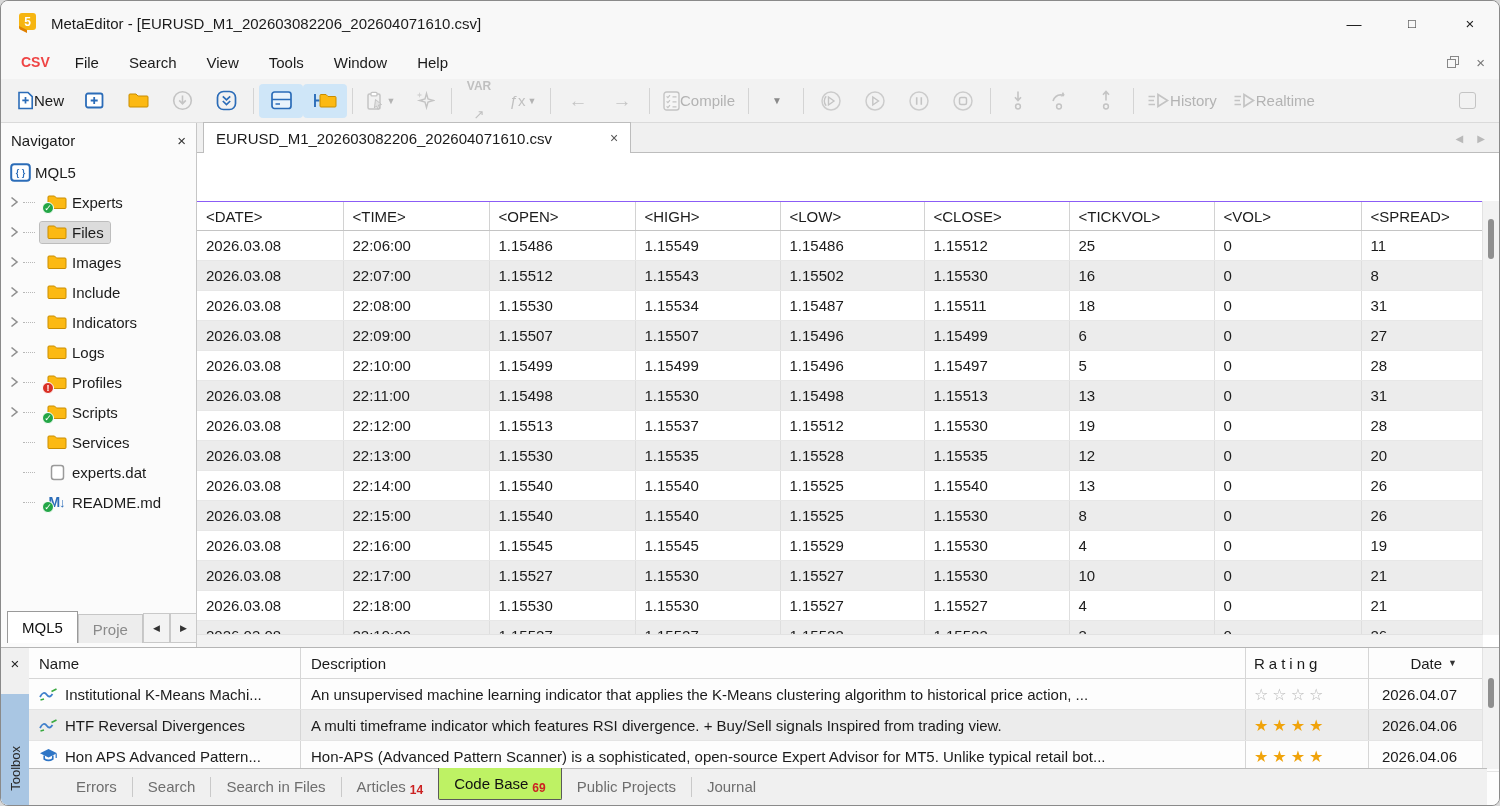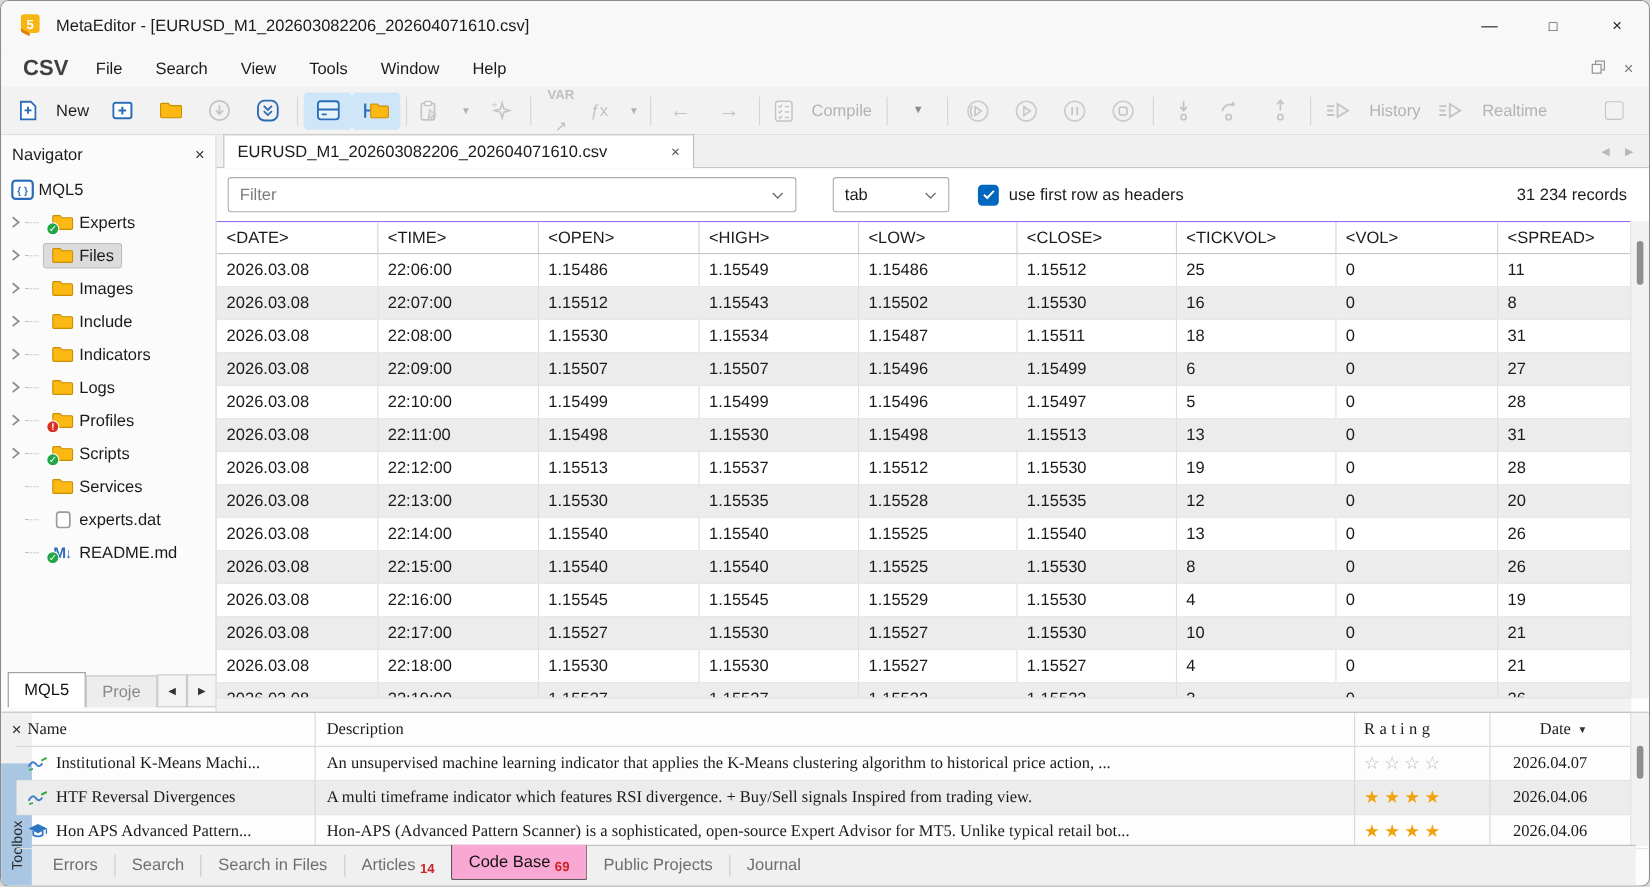--- a/index.html
+++ b/index.html
@@ -9,29 +9,29 @@
   .app-icon{margin-left:16px;width:22px;height:22px;display:inline-flex;}
   .title{margin-left:12px;font-size:15px;color:#1b1b1b;}
   .tb-spacer{flex:1;}
   .wctrl{width:58px;height:44px;display:flex;align-items:center;justify-content:center;font-size:15px;color:#222;cursor:default;}
   .wctrl .glyph{font-size:15px;}
   .wctrl.max .glyph{font-size:13px;}
   
   .menubar{position:absolute;top:44px;left:0;right:0;height:34px;background:#f8f8f8;display:flex;align-items:center;}
   .menu-items{display:flex;align-items:center;padding-left:8px;}
   .menu-item{padding:0 15px;font-size:15px;color:#1b1b1b;height:34px;display:flex;align-items:center;}
-  .menu-item.csv{color:#404040;font-weight:bold;padding:0 10px 0 12px;font-size:20px;}
+  .menu-item.csv{color:#ef4444;font-weight:bold;padding:0 10px 0 12px;font-size:14px;}
   .mdi-ctrls{margin-left:auto;display:flex;align-items:center;gap:18px;padding-right:14px;color:#777;}
   .restore-ic{position:relative;width:11px;height:11px;display:inline-block;}
   .restore-ic::before{content:"";position:absolute;left:3px;top:0;width:7px;height:7px;border:1px solid #888;}
   .restore-ic::after{content:"";position:absolute;left:0;top:3px;width:7px;height:7px;border:1px solid #888;background:#f8f8f8;}
   .mdi-x{font-size:15px;color:#777;}
   
   .toolbar{position:absolute;top:78px;left:0;right:0;height:44px;background:#f2f2f2;border-bottom:1px solid #dadada;display:flex;align-items:center;padding-left:8px;box-sizing:border-box;}
-  .tbtn{height:34px;min-width:34px;border-radius:4px;display:flex;align-items:center;justify-content:center;gap:17px;padding:0 5px;}
+  .tbtn{height:34px;min-width:34px;border-radius:4px;display:flex;align-items:center;justify-content:center;gap:0;padding:0 5px;}
   .tbtn.labeled{padding:0 8px;}
   .tbtn.active{background:#cfe6f8;}
   .tbtn .lbl{font-size:15px;color:#1b1b1b;}
   .tbtn .lbl.dis{color:#b3b3b3;}
   .tsep{width:1px;height:26px;background:#d4d4d4;margin:0 5px;}
   .drop{font-size:9px;color:#b3b3b3;margin-left:2px;}
   .garrow{font-size:19px;color:#c4c4c4;line-height:1;}
   .gtxt{color:#c0c0c0;font-size:12px;font-weight:bold;line-height:1;}
   .gtxt.fx{font-size:15px;font-weight:normal;}
   .tb-right-spacer{flex:1;}
@@ -81,39 +81,39 @@
   table.csv tr.stripe td{background:#ececec;}
   .vscroll{position:absolute;top:78px;right:0;width:16px;bottom:14px;background:#f2f2f2;border-left:1px solid #e2e2e2;}
   .vscroll .thumb{position:absolute;top:18px;left:5px;width:6px;height:40px;border-radius:3px;background:#8f8f8f;}
   .hstrip{position:absolute;left:0;right:16px;bottom:0;height:14px;background:#f2f2f2;border-top:1px solid #e2e2e2;}
   
   .toolbox{position:absolute;left:0;right:0;bottom:0;height:158px;background:#fdfdfd;border-top:1px solid #b5b5b5;box-sizing:border-box;}
   .tbx-strip{position:absolute;left:0;top:0;width:28px;bottom:0;background:#f0f0f0;}
   .tbx-close{position:absolute;left:0;top:2px;width:28px;height:26px;display:flex;align-items:center;justify-content:center;font-size:15px;color:#222;}
   .tbx-blue{position:absolute;left:0;top:46px;width:28px;bottom:0;background:#a9c6e3;display:flex;align-items:flex-end;justify-content:center;padding-bottom:14px;box-sizing:border-box;}
   .tbx-blue .vlabel{writing-mode:vertical-rl;transform:rotate(180deg);font-size:13px;color:#2b2b2b;}
-  .tbx-body{position:absolute;left:14px;top:0;right:0;height:121px;font-family:Liberation Serif, serif;}
+  .tbx-body{position:absolute;left:28px;top:0;right:0;height:121px;}
   .tbx-row{position:relative;height:30px;display:flex;align-items:center;border-bottom:1px solid #e4e4e4;}
   .tbx-row.hdr{border-bottom:1px solid #d6d6d6;}
   .tbx-row.stripe{background:#ececec;}
   .tbx-cell{height:100%;display:flex;align-items:center;box-sizing:border-box;border-right:1px solid #d6d6d6;overflow:hidden;white-space:nowrap;font-size:15px;color:#1b1b1b;}
   .tbx-cell.c-name{width:272px;padding-left:10px;flex:none;}
   .tbx-cell.c-desc{width:945px;padding-left:10px;flex:none;}
   .tbx-cell.c-rating{width:123px;padding-left:8px;flex:none;letter-spacing:4px;}
   .tbx-cell.c-date{width:96px;padding-left:10px;flex:none;border-right:none;justify-content:flex-end;padding-right:8px;}
   .tbx-cell .row-ic{margin-right:7px;display:inline-flex;flex:none;}
   .star-f{color:#f0a30a;font-size:16px;}
   .star-e{color:#b9b9b9;font-size:16px;}
   .sort-ic{font-size:9px;color:#333;margin-left:6px;letter-spacing:0;}
   .tbx-vscroll{position:absolute;right:0;top:0;width:16px;height:121px;background:#f2f2f2;border-left:1px solid #e2e2e2;}
   .tbx-vscroll .thumb{position:absolute;top:30px;left:5px;width:6px;height:30px;border-radius:3px;background:#8f8f8f;}
-  .tbx-tabs{position:absolute;left:28px;right:12px;bottom:0;height:37px;background:#f0f0f0;border-top:1px solid #bdbdbd;display:flex;align-items:flex-start;padding-left:4px;box-sizing:border-box;}
+  .tbx-tabs{position:absolute;left:28px;right:12px;bottom:0;height:37px;background:#f0f0f0;border-top:1px solid #bdbdbd;display:flex;align-items:flex-start;padding-left:32px;box-sizing:border-box;}
   .btab{height:34px;display:flex;align-items:center;padding:0 15px;font-size:15px;color:#6e6e6e;position:relative;}
   .btab .cnt{color:#cc2222;font-size:12px;font-weight:bold;margin-left:4px;position:relative;top:4px;}
-  .btab.active{background:#f9a8d4;color:#111;border:1px solid #5a5a5a;border-top:none;margin-top:-1px;height:31px;border-radius:0 0 2px 2px;z-index:2;}
+  .btab.active{background:#bef264;color:#111;border:1px solid #5a5a5a;border-top:none;margin-top:-1px;height:31px;border-radius:0 0 2px 2px;z-index:2;}
   .btab-sep{width:1px;height:20px;background:#c9c9c9;margin-top:8px;}
 </style>
 </head>
 <body>
 
 <div class="window">
 
   <div class="titlebar">
     <span class="app-icon">
       <svg width="22" height="22" viewBox="0 0 22 22">
@@ -500,41 +500,20 @@
   <div class="docarea">
     <div class="doc-tabbar">
       <div class="doc-tab">
         <span>EURUSD_M1_202603082206_202604071610.csv</span>
         <span class="tab-close">×</span>
       </div>
       <div class="tab-arrows">
         <span>◀</span>
         <span>▶</span>
       </div>
-    </div>
-    <div class="filterrow">
-      <div class="filter-combo">
-        <span class="ph">Filter</span>
-        <svg class="combo-chev" width="12" height="8" viewBox="0 0 12 8">
-            <path d="M1.5 1.5 L6 6 L10.5 1.5" fill="none" stroke="#707070" stroke-width="1.3"></path>
-          </svg>
-      </div>
-      <div class="delim-combo">
-        <span class="val">tab</span>
-        <svg class="combo-chev" width="12" height="8" viewBox="0 0 12 8">
-            <path d="M1.5 1.5 L6 6 L10.5 1.5" fill="none" stroke="#707070" stroke-width="1.3"></path>
-          </svg>
-      </div>
-      <span class="chk">
-        <svg width="12" height="10" viewBox="0 0 12 10">
-            <path d="M1.5 5 L4.5 8 L10.5 1.5" fill="none" stroke="#fff" stroke-width="1.8"></path>
-          </svg>
-      </span>
-      <span class="chk-label">use first row as headers</span>
-      <span class="records">31 234 records</span>
     </div>
     <div class="csv-wrap">
       <table class="csv" id="csv-table">
           <colgroup>
             <col style="width: 146px;">
             <col style="width: 146px;">
             <col style="width: 146px;">
             <col style="width: 145px;">
             <col style="width: 144px;">
             <col style="width: 145px;">

